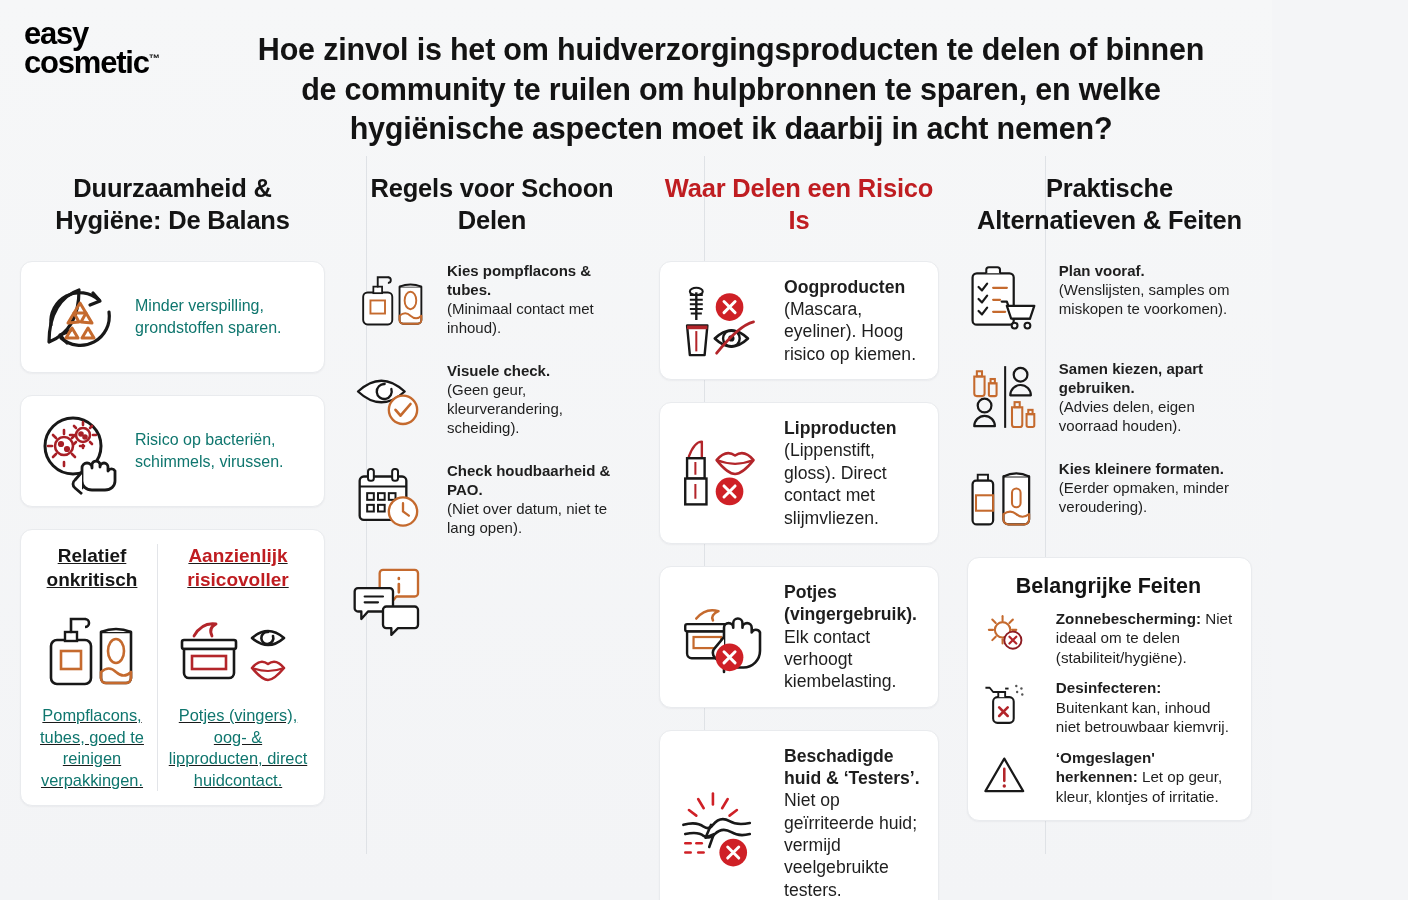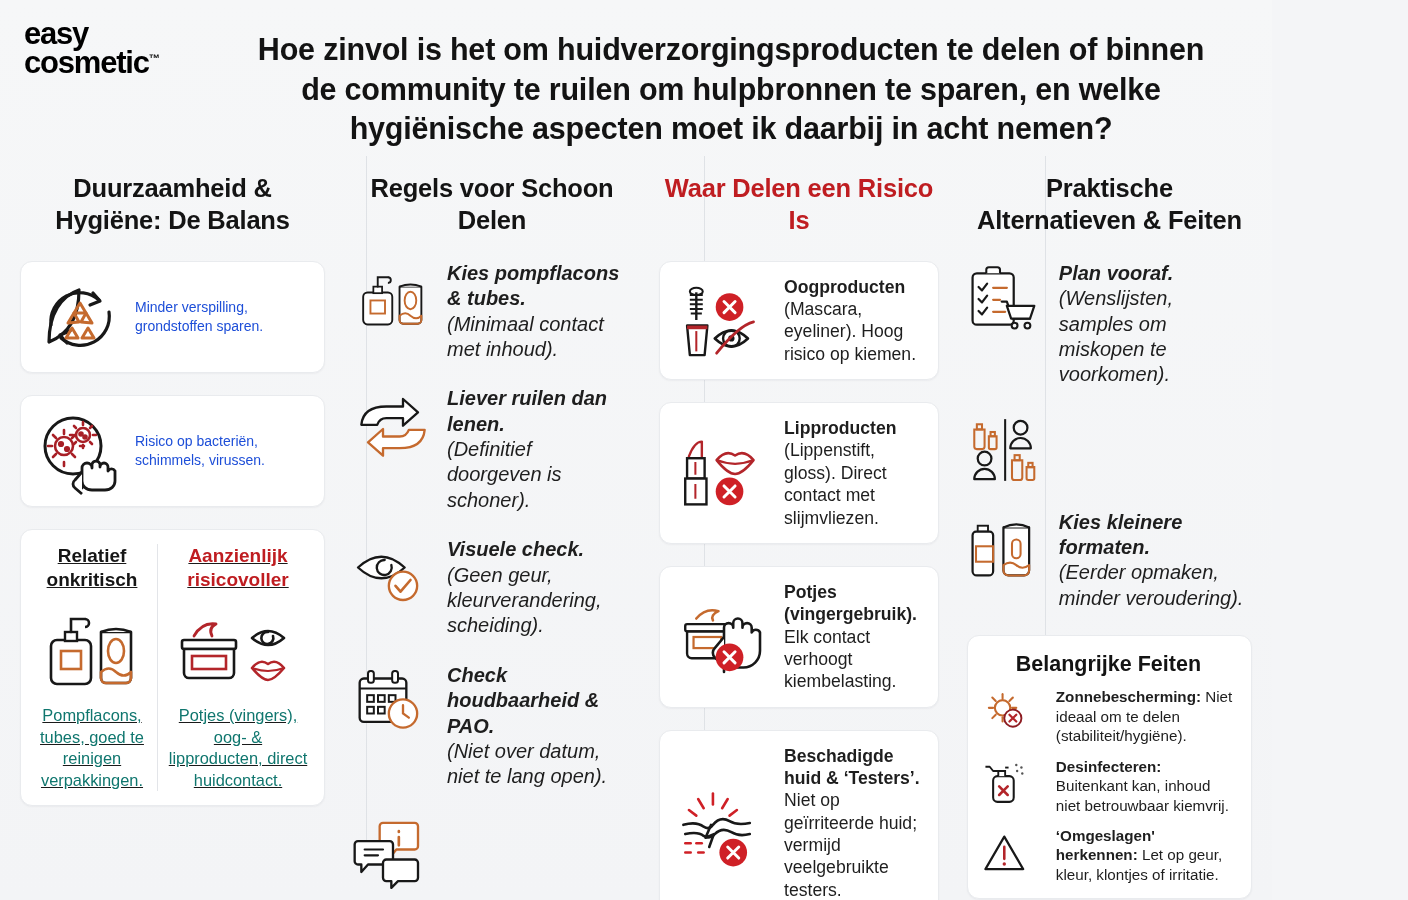--- a/index.html
+++ b/index.html
@@ -39,26 +39,26 @@
     margin-bottom: 24px; color: #141414; letter-spacing: -0.2px;
   }
   .coltitle.red { color: #bf1d21; }
 
   
   .card {
     background: #ffffff; border: 1px solid #e9ebee; border-radius: 12px;
     box-shadow: 0 1px 2px rgba(20,25,40,0.045);
     padding: 14px 16px; display: flex; align-items: center; gap: 12px; margin-bottom: 22px;
   }
-  .card .txt { font-size: 14px; line-height: 1.34; color: #1d4ed8; }
+  .card .txt { font-size: 16px; line-height: 1.34; color: #0f766e; }
 
   
   .row { display: flex; align-items: flex-start; gap: 14px; margin-bottom: 24px; }
   .row .ic { flex: 0 0 auto; padding-top: 2px; }
-  .row .body { font-size: 20px; line-height: 1.27; color: #1e1e1e; font-style: italic; }
+  .row .body { font-size: 15px; line-height: 1.27; color: #1e1e1e; }
   .row .body b { font-weight: 700; display: block; }
   .row .body span.sub { display: block; }
 
   .card .ic { flex: 0 0 auto; }
   .card .body { font-size: 17.6px; line-height: 1.27; color: #1e1e1e; }
   .card .body b { font-weight: 700; display: block; }
 
   
   .compare {
     background: #fff; border: 1px solid #e9ebee; border-radius: 12px;
@@ -202,32 +202,20 @@
             <ellipse cx="79" cy="45" rx="8" ry="12" fill="none" stroke="#c56a2e" stroke-width="2.6"></ellipse>
             <path d="M64 66 q8 -7 15 0 q8 7 15 0 v6 a5 5 0 0 1 -5 5 h-20 a5 5 0 0 1 -5 -5 z" fill="none" stroke="#c56a2e" stroke-width="2.6" stroke-linejoin="round"></path>
           </svg>
         </div>
         <div class="body">
           <b>Kies pompflacons &amp; tubes.</b>
           <span class="sub">(Minimaal contact met inhoud).</span>
         </div>
       </div>
 
-      <div class="row">
-        <div class="ic">
-          <svg width="80" height="72" viewBox="0 0 96 86">
-            <path d="M10 44 q2 -22 30 -22 h20 v-9 l18 16 -18 16 v-9 h-20 q-8 0 -11 8 z" fill="#fff" stroke="#181818" stroke-width="2.8" stroke-linejoin="round"></path>
-            <path d="M86 50 q-2 22 -30 22 h-20 v9 l-18 -16 18 -16 v9 h20 q8 0 11 -8 z" fill="#fff" stroke="#c56a2e" stroke-width="2.8" stroke-linejoin="round"></path>
-          </svg>
-        </div>
-        <div class="body">
-          <b>Liever ruilen dan lenen.</b>
-          <span class="sub">(Definitief doorgeven is schoner).</span>
-        </div>
-      </div>
 
       <div class="row">
         <div class="ic">
           <svg width="80" height="72" viewBox="0 0 96 86">
             <path d="M6 34 q28 -26 56 0 q-28 26 -56 0 z" fill="#fff" stroke="#181818" stroke-width="2.8" stroke-linejoin="round"></path>
             <path d="M38 25 a9 9 0 1 0 8 6" fill="none" stroke="#181818" stroke-width="2.8" stroke-linecap="round"></path>
             <circle cx="60" cy="56" r="17" fill="#fff" stroke="#c56a2e" stroke-width="2.8"></circle>
             <path d="M51 56 l6 7 12 -14" fill="none" stroke="#c56a2e" stroke-width="3.2" stroke-linecap="round" stroke-linejoin="round"></path>
           </svg>
         </div>
@@ -419,20 +407,24 @@
               <circle cx="20" cy="52" r="8"></circle>
               <path d="M8 76 a12 12 0 0 1 24 0 z" stroke-linejoin="round"></path>
             </g>
             <g fill="none" stroke="#c56a2e" stroke-width="2.4">
               <path d="M52 54 h12 v20 a3 3 0 0 1 -3 3 h-6 a3 3 0 0 1 -3 -3 z"></path>
               <rect x="55" y="48" width="6" height="6"></rect>
               <path d="M69 62 h9 v13 a2 2 0 0 1 -2 2 h-5 a2 2 0 0 1 -2 -2 z"></path>
               <rect x="71" y="57" width="5" height="5"></rect>
             </g>
           </svg>
+        </div>
+        <div class="body">
+          <b>Samen kiezen, apart gebruiken.</b>
+          <span class="sub">(Advies delen, eigen voorraad houden).</span>
         </div>
       </div>
 
       <div class="row">
         <div class="ic">
           <svg width="78" height="72" viewBox="0 0 90 84">
             <rect x="12" y="16" width="12" height="7" fill="#fff" stroke="#181818" stroke-width="2.2"></rect>
             <path d="M10 23 h16 a4 4 0 0 1 4 4 v42 a5 5 0 0 1 -5 5 h-14 a5 5 0 0 1 -5 -5 v-42 a4 4 0 0 1 4 -4 z" fill="#fff" stroke="#181818" stroke-width="2.6"></path>
             <rect x="10" y="40" width="20" height="18" fill="none" stroke="#c56a2e" stroke-width="2.4"></rect>
             <path d="M42 18 h30 v50 a6 6 0 0 1 -6 6 h-18 a6 6 0 0 1 -6 -6 z" fill="#fff" stroke="#181818" stroke-width="2.6" stroke-linejoin="round"></path>

